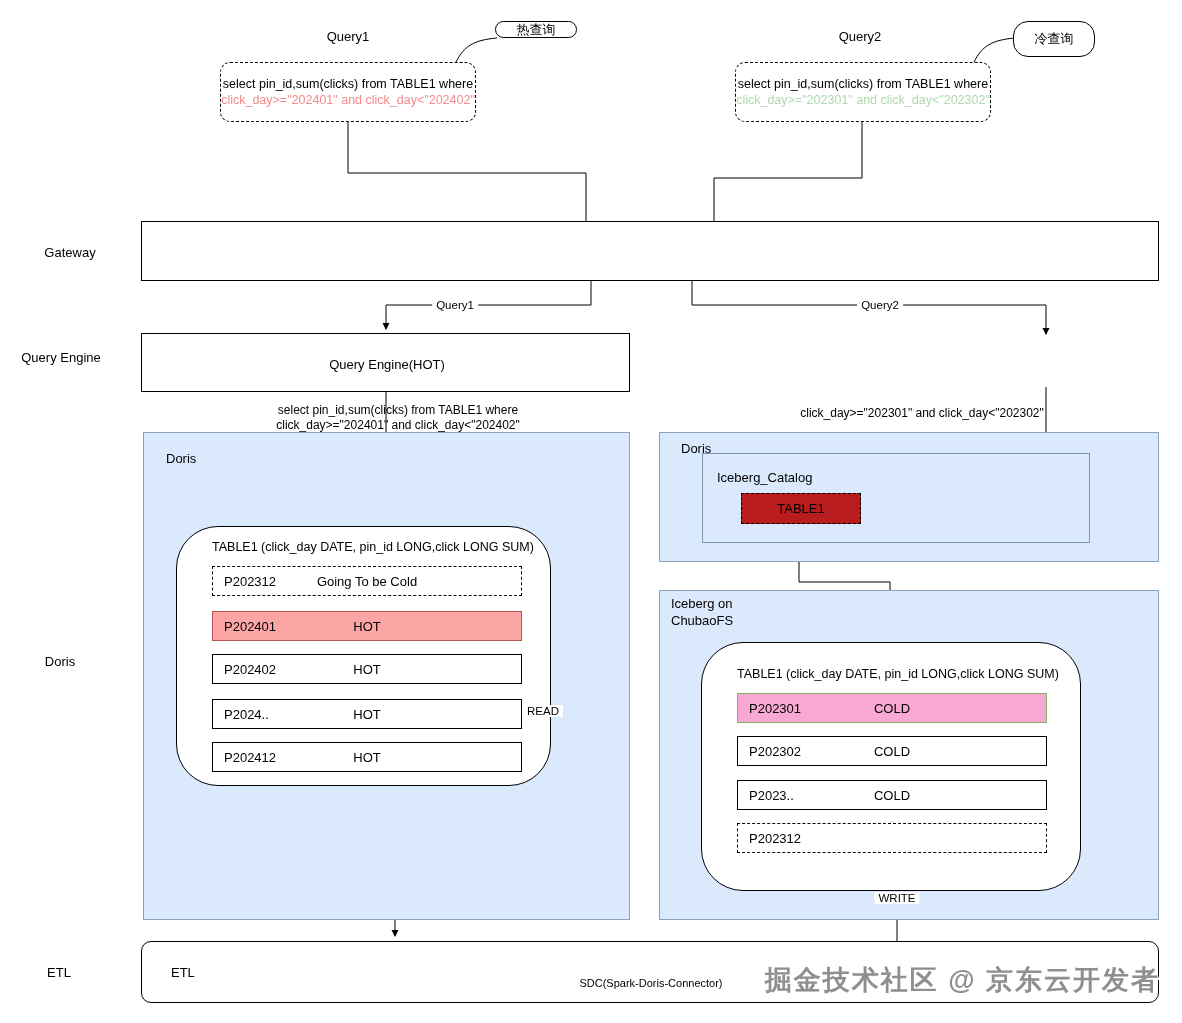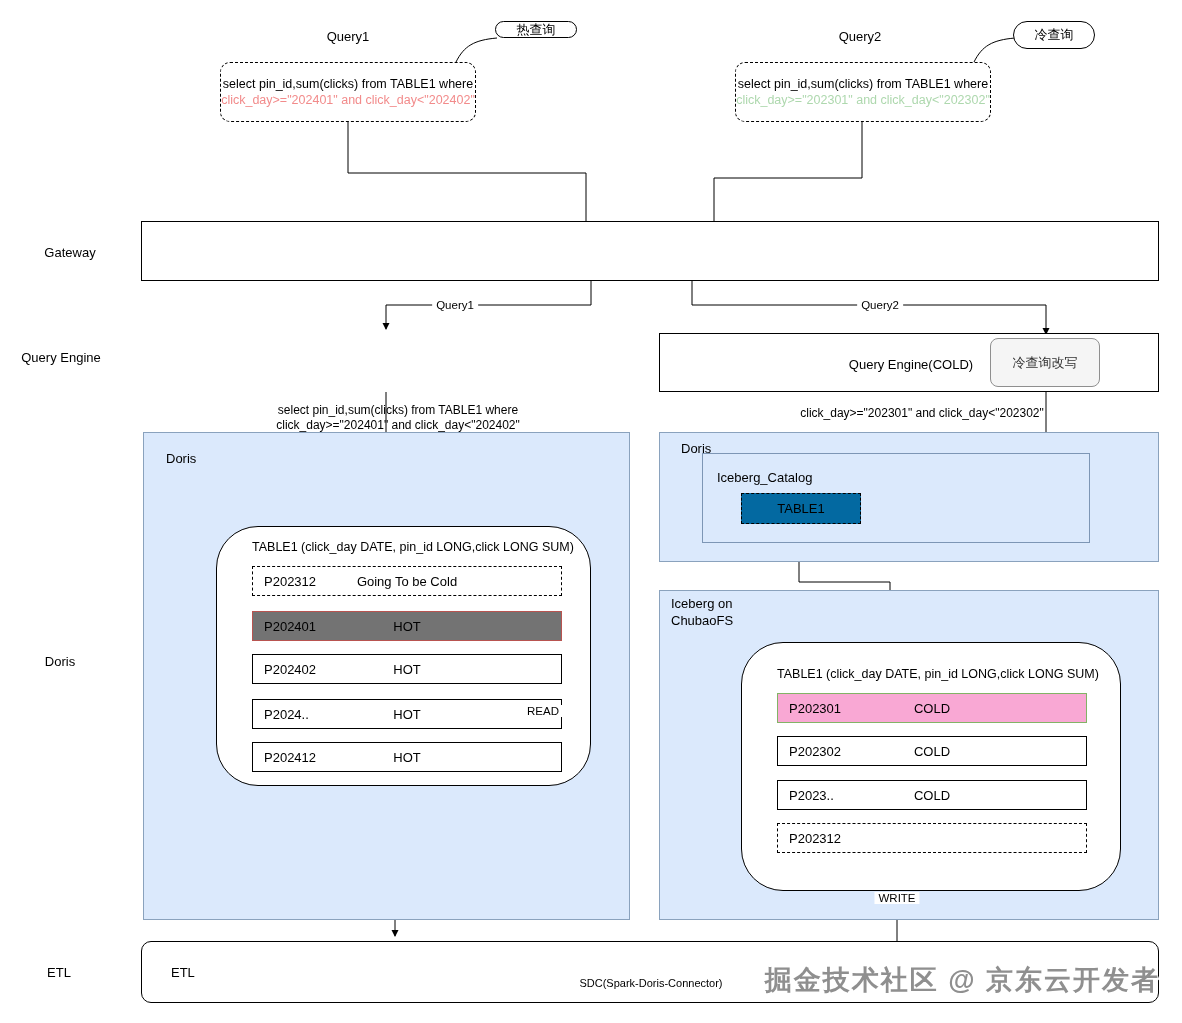--- a/index.html
+++ b/index.html
@@ -20,31 +20,31 @@
            display:flex;flex-direction:column;align-items:center;justify-content:center;font-size:12.5px;line-height:16px;}
   .sql-pink{color:#f28b8b;}
   .sql-green{color:#aed8ae;}
   .sql-note{font-size:12px;line-height:15px;text-align:center;background:transparent;}
   .red-inline{color:#e87d7d;}
 
   .blue-box{background:#dbe9fc;border:1px solid #8aa2bd;box-sizing:border-box;}
   .blue-inner{background:#dbe9fc;border:1px solid #7d96b5;box-sizing:border-box;}
   .blue-label{font-size:13px;color:#000;}
 
-  .table-shell{background:#fff;border:1px solid #000;border-radius:42px;box-sizing:border-box;margin-left:40px;}
+  .table-shell{background:#fff;border:1px solid #000;border-radius:42px;box-sizing:border-box;}
   .table-title{position:absolute;font-size:12.5px;white-space:nowrap;}
   .row{position:absolute;height:30px;width:310px;border:1px solid #000;background:#fff;box-sizing:border-box;
        display:flex;align-items:center;justify-content:center;font-size:13px;}
   .row .part{position:absolute;left:11px;}
   .row.dashed{border-style:dashed;}
-  .row.hot{background:#737373;border-color:#b85450;}
+  .row.hot{background:#fca5a5;border-color:#b85450;}
   .row.cold{background:#f9a8d4;border-color:#82b366;}
 
   .edge-label{position:absolute;transform:translate(-50%,-50%);background:#fff;padding:0 4px;font-size:11.5px;white-space:nowrap;}
-  .dashed-node{border:1px dashed #000;background:#0369a1;box-sizing:border-box;display:flex;align-items:center;justify-content:center;font-size:13px;}
+  .dashed-node{border:1px dashed #000;background:#b91c1c;box-sizing:border-box;display:flex;align-items:center;justify-content:center;font-size:13px;}
 
   .watermark{position:absolute;right:22px;top:962px;font-size:27px;font-weight:bold;color:#8f8f8f;letter-spacing:2px;
              text-shadow:1px 1px 0 #ffffff,-1px -1px 0 #ffffff,2px 2px 1px #ffffff;white-space:nowrap;}
 </style>
 </head>
 <body>
 
 <div id="canvas">
 
   <svg class="overlay" width="1182" height="1023">
@@ -69,34 +69,33 @@
   </svg>
 
   <div class="abs ctr" style="left:348px;top:36px;font-size:13px">Query1</div>
   <div class="abs pill" style="left:495px;top:21px;width:82px;height:17px">热查询</div>
   <div class="abs sql-box" style="left:220px;top:62px;width:256px;height:60px">
     <span>select pin_id,sum(clicks) from TABLE1 where</span>
     <span class="sql-pink">click_day&gt;="202401" and click_day&lt;"202402"</span>
   </div>
 
   <div class="abs ctr" style="left:860px;top:36px;font-size:13px">Query2</div>
-  <div class="abs pill" style="left:1013px;top:21px;width:82px;height:28px">冷查询</div>
+  <div class="abs pill" style="left:1013px;top:21px;width:82px;height:36px">冷查询</div>
   <div class="abs sql-box" style="left:735px;top:62px;width:256px;height:60px">
     <span>select pin_id,sum(clicks) from TABLE1 where</span>
     <span class="sql-green">click_day&gt;="202301" and click_day&lt;"202302"</span>
   </div>
 
   <div class="abs ctr lane-label" style="left:70px;top:252px">Gateway</div>
   <div class="abs solid-box" style="left:141px;top:221px;width:1018px;height:60px"></div>
 
   <div class="abs ctr lane-label" style="left:61px;top:357px">Query Engine</div>
-  <div class="abs solid-box" style="left:659px;top:333px;width:500px;height:59px">
-    <div class="abs ctr" style="left:251px;top:30px;font-size:13px">Query Engine(COLD)</div>
+  <div class="abs solid-box" style="left:141px;top:333px;width:489px;height:59px">
+    <div class="abs ctr" style="left:245px;top:30px;font-size:13px">Query Engine(HOT)</div>
   </div>
-  <div class="abs gray-node" style="left:990px;top:338px;width:110px;height:49px">冷查询改写</div>
 
   <div class="edge-label" style="left:455px;top:305px">Query1</div>
   <div class="edge-label" style="left:880px;top:305px">Query2</div>
 
   <div class="abs ctr sql-note" style="left:398px;top:418px">
     <div>select pin_id,sum(clicks) from TABLE1 where</div>
     <div>click_day&gt;="202401" and click_day&lt;"202402"</div>
   </div>
   <div class="abs ctr sql-note" style="left:922px;top:413px">
     <div>click_day&gt;="202301" and click_day&lt;"202302"</div>

